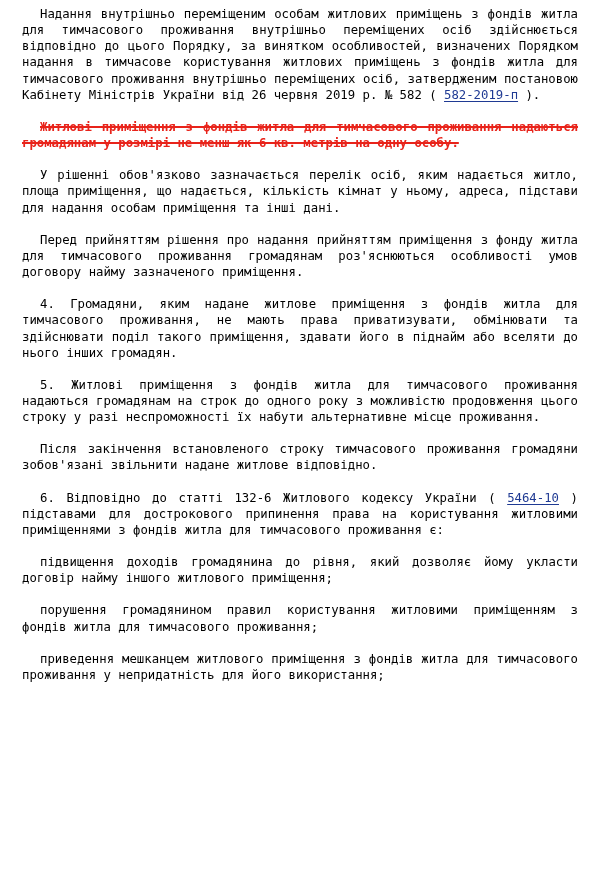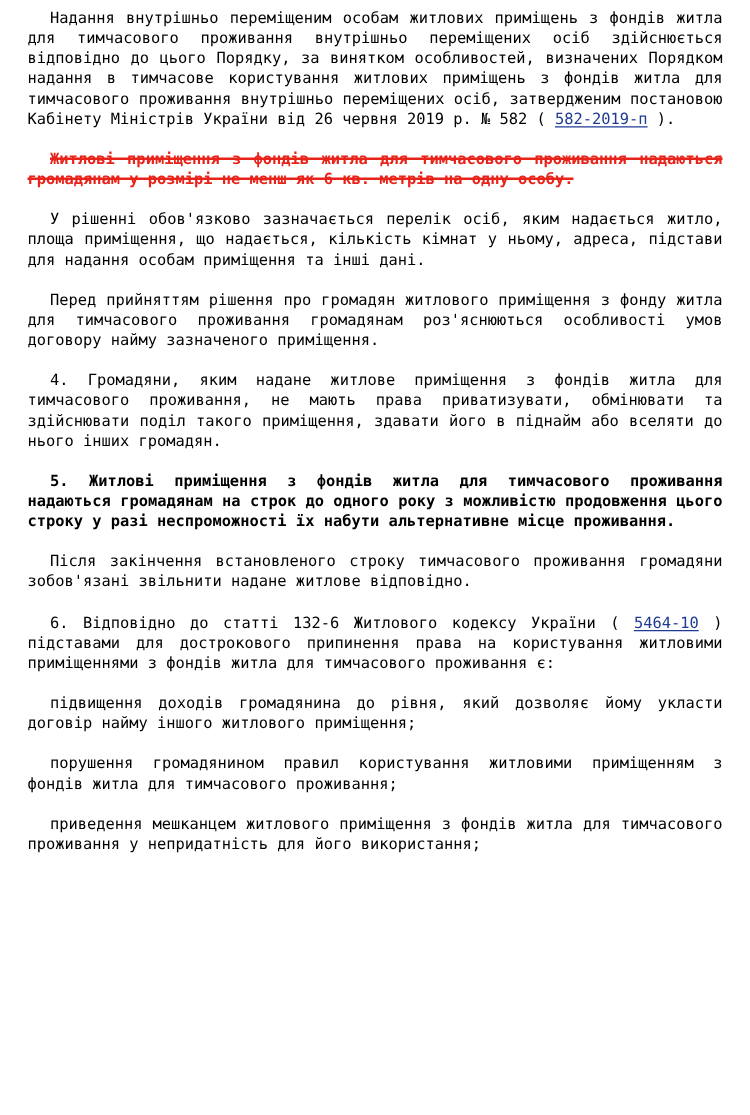--- a/index.html
+++ b/index.html
@@ -46,21 +46,21 @@
     font-style: italic;
   }
   .struck {
     color: #e8231a;
     font-weight: bold;
     text-decoration: line-through;
     text-decoration-color: #e8231a;
     text-decoration-thickness: 1.5px;
   }
   .bold {
-    font-weight: bold;
+    font-weight: normal;
     color: #000000;
   }
   .lnk {
     color: #1f3a93;
     text-decoration: underline;
     text-decoration-color: #1f3a93;
     text-underline-offset: 2px;
     cursor: pointer;
   }
 </style>
@@ -69,21 +69,21 @@
 
 <div class="page">
 
   <p class="para"><span>Надання внутрішньо переміщеним особам житлових приміщень з фондів житла для тимчасового проживання внутрішньо переміщених осіб здійснюється відповідно до цього Порядку, за винятком особливостей, визначених Порядком надання в тимчасове користування житлових приміщень з фондів житла для тимчасового проживання внутрішньо переміщених осіб, затвердженим постановою Кабінету Міністрів України від 26 червня 2019 р. № 582 ( </span><a class="lnk">582-2019-п</a><span> ).</span></p>
 
 
   <p class="para"><span class="struck">Житлові приміщення  з фондів житла для тимчасового проживання надаються громадянам у розмірі не менш як 6  кв.  метрів на  одну  особу.</span></p>
 
   <p class="para">У рішенні  обов'язково  зазначається  перелік осіб, яким надається житло,  площа приміщення, що надається, кількість кімнат у ньому,  адреса,  підстави для надання особам приміщення та інші дані.</p>
 
-  <p class="para">Перед прийняттям рішення про громадян житлового  приміщення  з фонду житла для тимчасового проживання громадянам роз'яснюються особливості умов договору найму зазначеного приміщення.</p>
+  <p class="para">Перед прийняттям рішення про надання прийняттям  приміщення  з фонду житла для тимчасового проживання громадянам роз'яснюються особливості умов договору найму зазначеного приміщення.</p>
 
   <p class="para">4. Громадяни,  яким надане житлове приміщення з фондів  житла для тимчасового проживання, не мають права приватизувати, обмінювати та здійснювати поділ такого приміщення,  здавати його в піднайм або вселяти до нього інших громадян.</p>
 
   <p class="para"><span class="bold">5. Житлові приміщення з фондів житла для тимчасового проживання надаються громадянам на строк до одного року з можливістю продовження цього строку у разі неспроможності їх набути альтернативне місце проживання.</span></p>
 
   <p class="para">Після закінчення встановленого строку тимчасового  проживання громадяни зобов'язані звільнити надане житлове відповідно.</p>
 
   <p class="para"><span>6. Відповідно до статті 132-6 Житлового кодексу України ( </span><a class="lnk">5464-10</a><span>  ) підставами для дострокового припинення права на користування житловими приміщеннями з фондів житла для тимчасового проживання є:</span></p>
 
 

